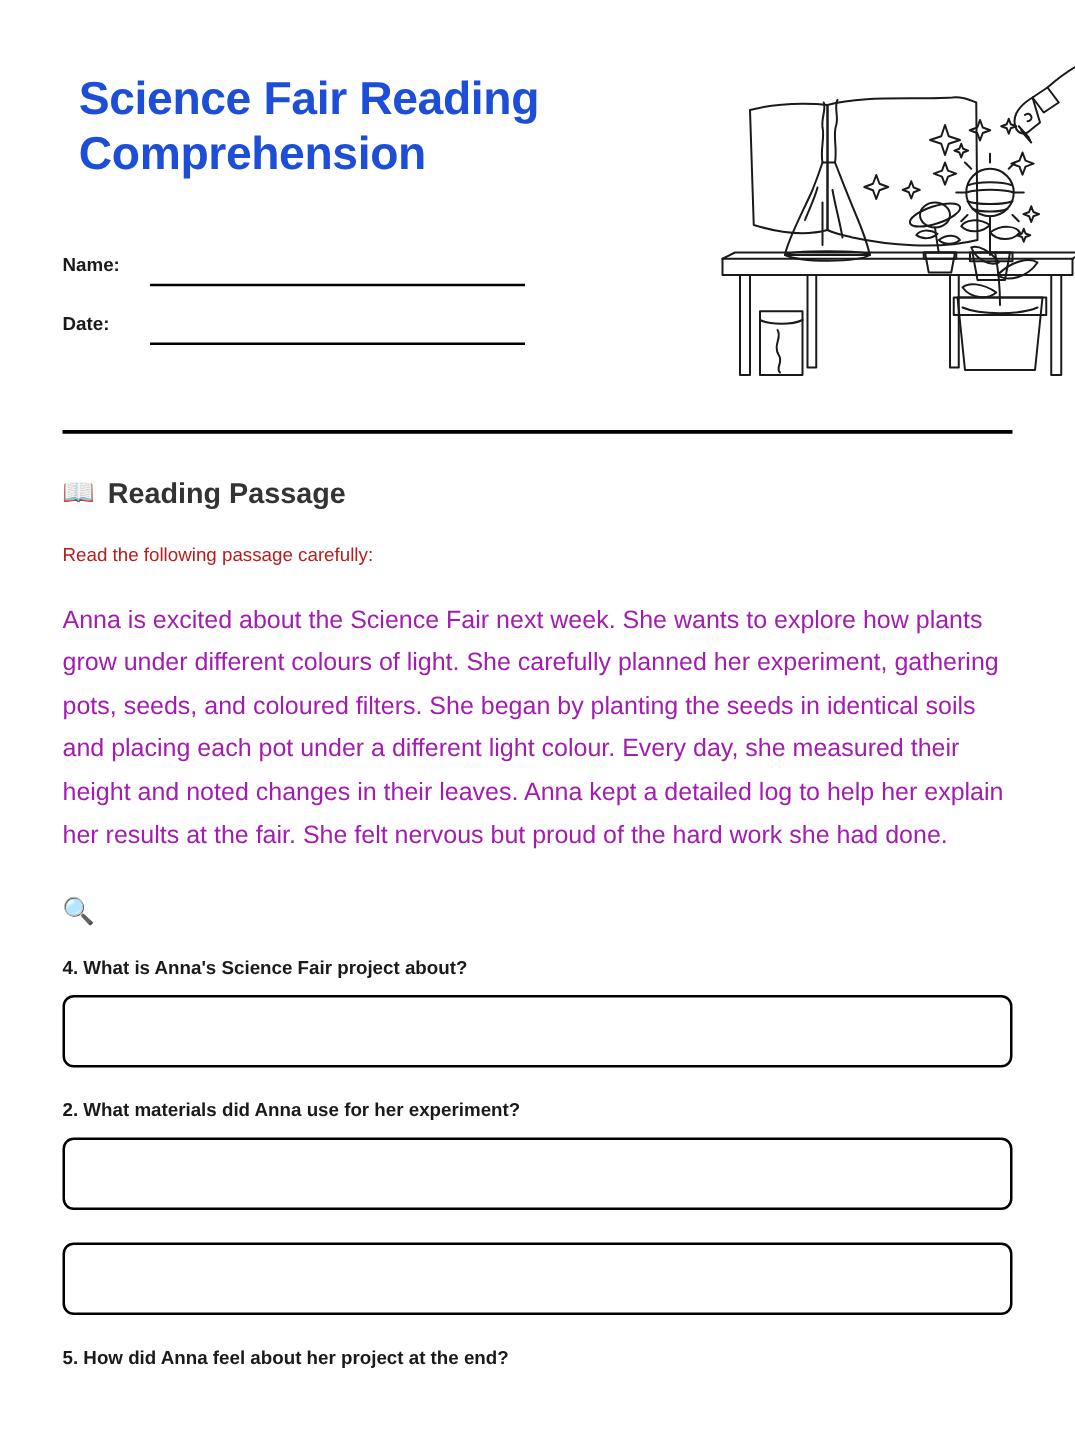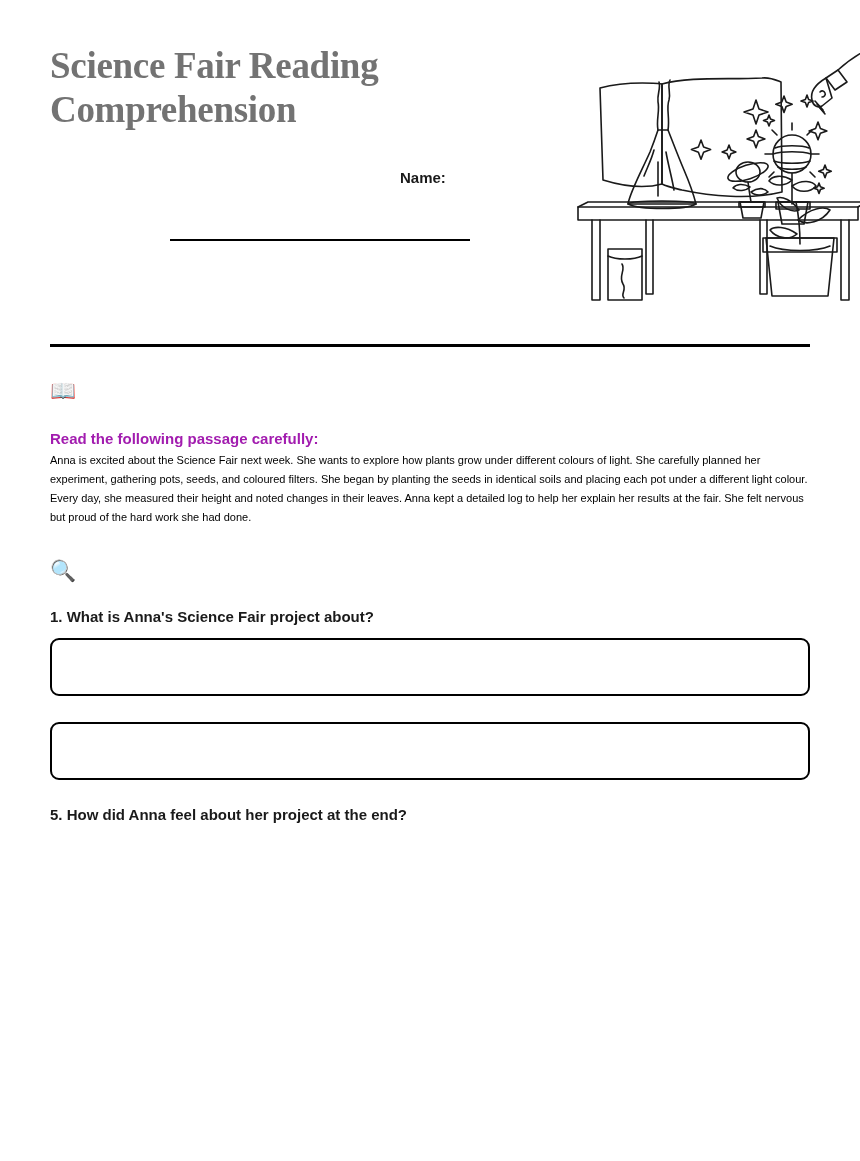--- a/index.html
+++ b/index.html
@@ -31,34 +31,32 @@
     height: 300px;
   }
   .header-left {
     width: 420px;
     flex: 0 0 420px;
   }
   .doc-title {
     font-size: 37px;
     font-weight: bold;
     line-height: 1.2;
-    color: #737373;
+    color: #1d4ed8;
     letter-spacing: -0.3px;
-    margin: 0;
+    margin: 13px;
     max-width: 400px;
-    font-family: Liberation Serif, serif;
   }
   .field-rows {
     margin-top: 36px;
   }
   .field-row {
     display: flex;
     align-items: flex-end;
     height: 47px;
-    flex-direction: column;
   }
   .field-label {
     font-size: 15px;
     font-weight: bold;
     color: #1a1a1a;
     width: 70px;
     flex: 0 0 70px;
     padding-bottom: 8px;
   }
   .field-line {
@@ -96,29 +94,29 @@
     margin-top: 34px;
   }
   .section-emoji {
     font-size: 21px;
     line-height: 1;
     font-family: "DejaVu Sans", sans-serif;
     color: #3a3a3a;
   }
   .lead-in {
     font-size: 15px;
-    font-weight: bold;
+    font-weight: normal;
+    color: #b91c1c;
+    margin-top: 28px;
+  }
+  .passage {
+    font-size: 20px;
+    line-height: 1.72;
     color: #a21caf;
-    margin-top: 28px;
-  }
-  .passage {
-    font-size: 11px;
-    line-height: 1.72;
-    color: #000000;
-    margin-top: 4px;
+    margin-top: 26px;
     width: 762px;
     text-align: left;
   }
 
   
   .questions { margin-top: 4px; }
   .question-block { margin-top: 26px; }
   .question-text {
     font-size: 15px;
     font-weight: bold;
@@ -138,20 +136,24 @@
 
 <div class="page">
 
   <div class="header">
     <div class="header-left">
       <h1 class="doc-title">Science Fair Reading Comprehension</h1>
 
       <div class="field-rows">
         <div class="field-row">
           <div class="field-label">Name:</div>
+          <div class="field-line"></div>
+        </div>
+        <div class="field-row">
+          <div class="field-label">Date:</div>
           <div class="field-line"></div>
         </div>
       </div>
     </div>
 
     <div class="illustration">
       <svg viewBox="0 0 300 270" xmlns="http://www.w3.org/2000/svg" fill="none" stroke="#1a1a1a" stroke-width="1.6" stroke-linecap="round" stroke-linejoin="round">
 
         <path d="M30 44 C60 36 92 40 92 40 L92 140 C70 146 46 140 33 136 Z"></path>
         <path d="M92 40 C120 32 160 36 192 34 C200 33 206 36 211 38 L212 148 C180 156 140 152 112 146 C104 144 98 143 92 140 Z"></path>
@@ -223,43 +225,48 @@
         <path d="M227 190 C216 182 204 182 200 186 C207 195 220 196 227 190 Z"></path>
         <path d="M229 166 C222 156 212 152 207 154 C211 164 222 169 229 166 Z"></path>
       </svg>
     </div>
   </div>
 
   <div class="divider"></div>
 
   <div class="section-heading">
     <span class="section-emoji">📖</span>
+    <span>Reading Passage</span>
   </div>
 
   <div class="lead-in">Read the following passage carefully:</div>
 
   <div class="passage">Anna is excited about the Science Fair next week. She wants to explore how plants grow under different colours of light. She carefully planned her experiment, gathering pots, seeds, and coloured filters. She began by planting the seeds in identical soils and placing each pot under a different light colour. Every day, she measured their height and noted changes in their leaves. Anna kept a detailed log to help her explain her results at the fair. She felt nervous but proud of the hard work she had done.</div>
 
   <div class="section-heading">
     <span class="section-emoji">🔍</span>
   </div>
 
   <div class="questions">
 
     <div class="question-block">
-      <div class="question-text">1. What is Anna's Science Fair project about?</div>
+      <div class="question-text">4. What is Anna's Science Fair project about?</div>
       <div class="answer-box"></div>
     </div>
 
-
-
-    <div class="question-block">
+    <div class="question-block">
+      <div class="question-text">2. What materials did Anna use for her experiment?</div>
       <div class="answer-box"></div>
     </div>
 
+
+    <div class="question-block">
+      <div class="answer-box"></div>
+    </div>
+
     <div class="question-block">
       <div class="question-text">5. How did Anna feel about her project at the end?</div>
 
     </div>
 
   </div>
 
 </div>
 
 </body></html>

